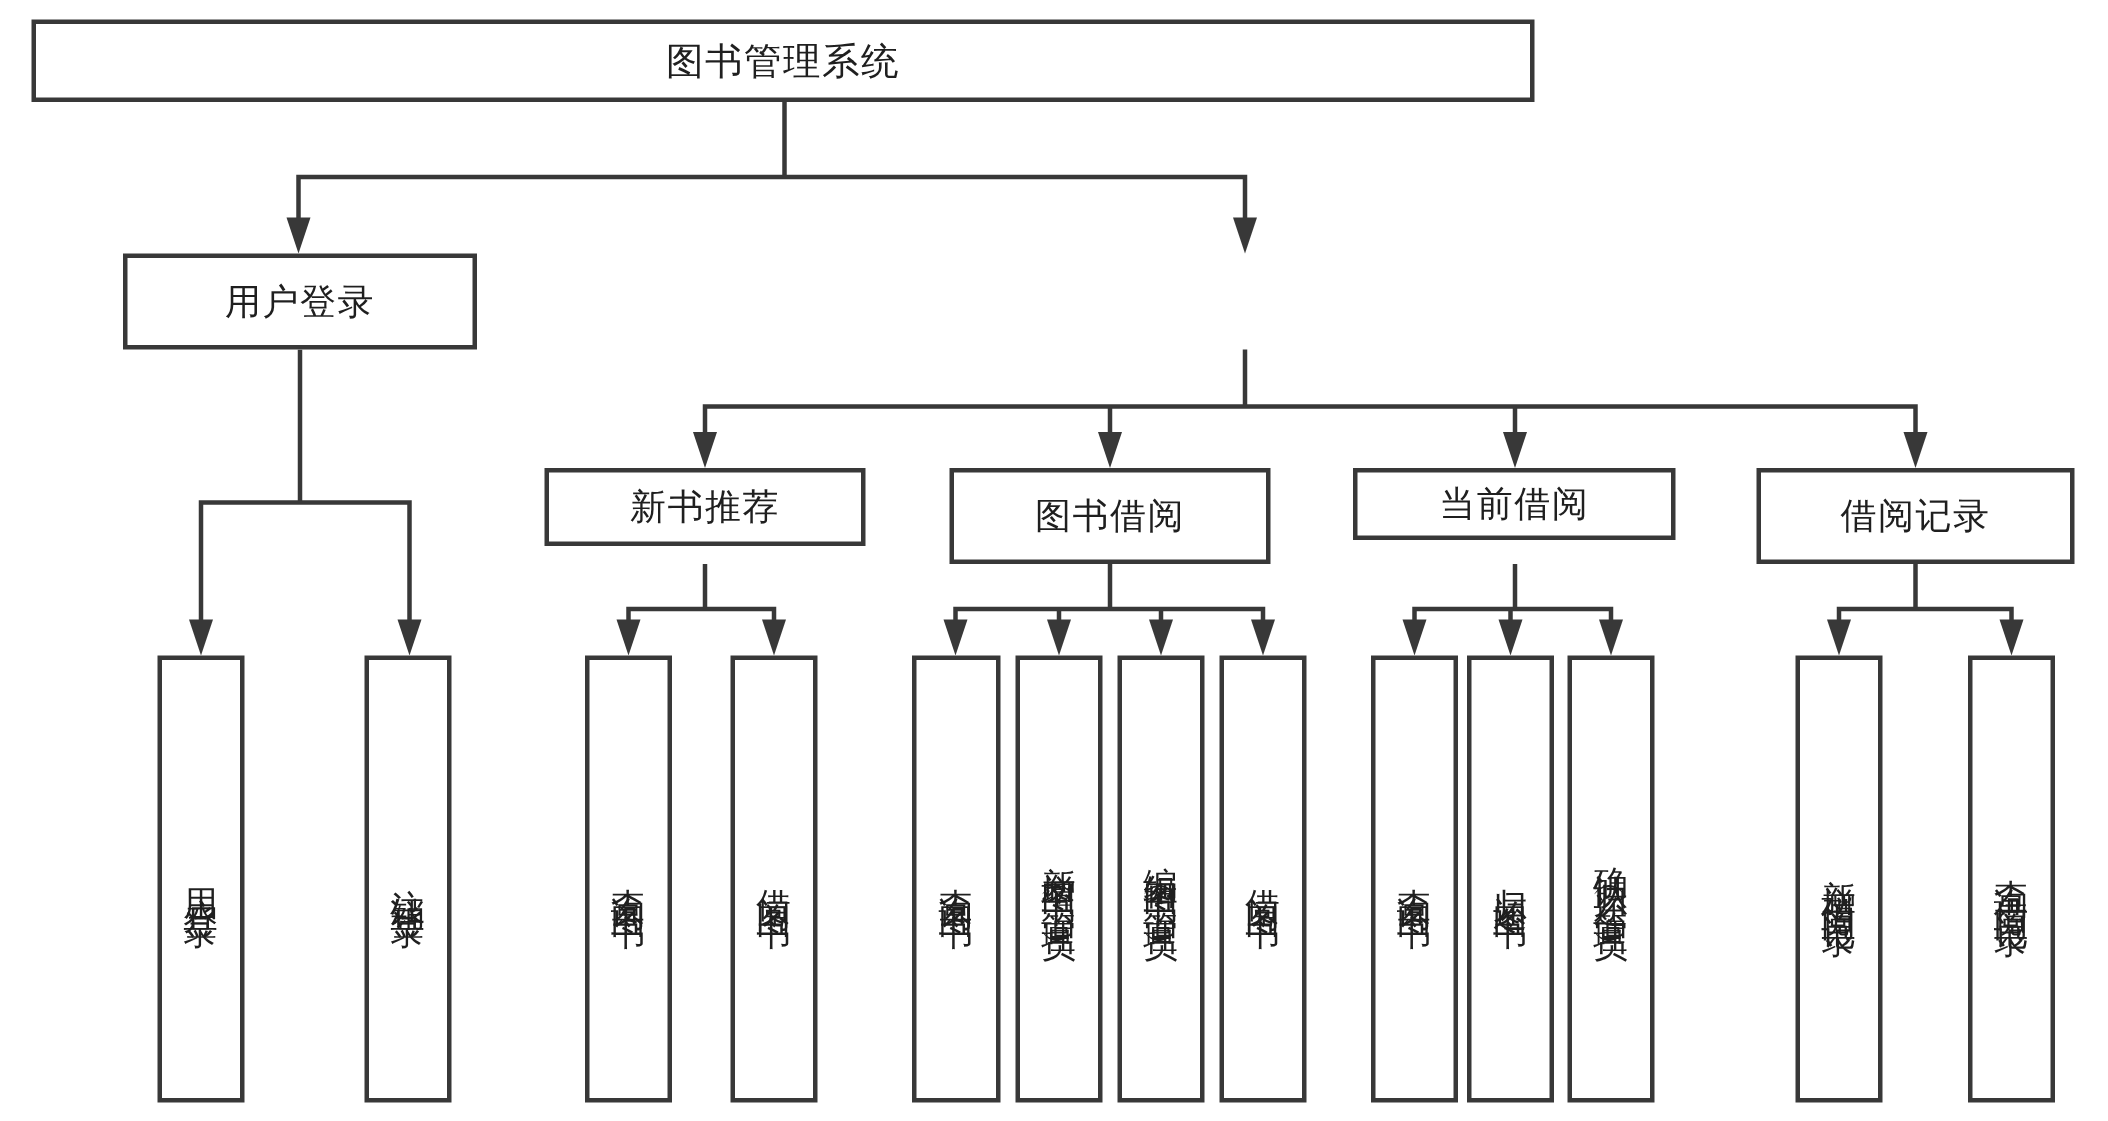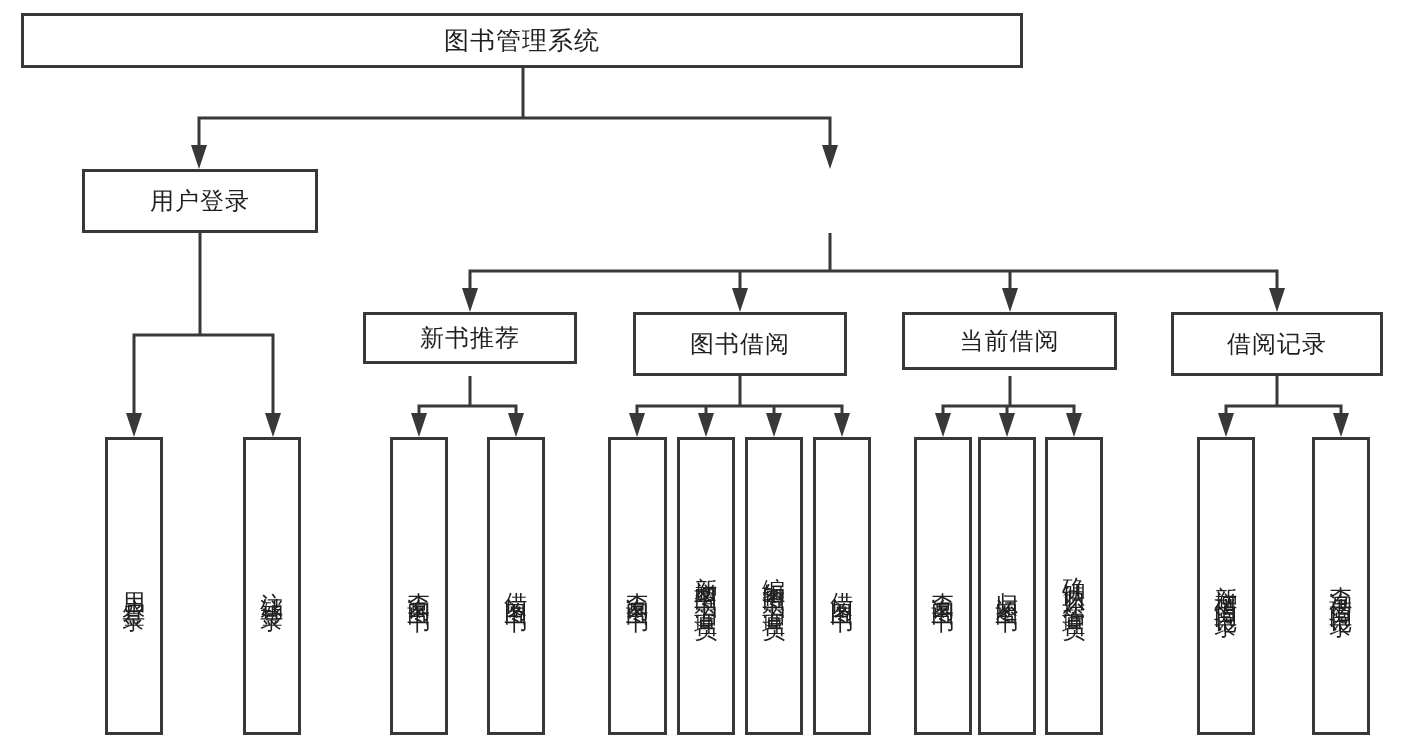--- a/index.html
+++ b/index.html
@@ -94,21 +94,21 @@
   <div class="node h-node" style="left:82px;top:169px;width:236px;height:64px">
     <span>用户登录</span>
   </div>
 
   <div class="node h-node" style="left:363px;top:312px;width:214px;height:52px">
     <span>新书推荐</span>
   </div>
   <div class="node h-node" style="left:633px;top:312px;width:214px;height:64px">
     <span>图书借阅</span>
   </div>
-  <div class="node h-node" style="left:902px;top:312px;width:215px;height:58px">
+  <div class="node h-node" style="left:902px;top:312px;width:215px;height:48px">
     <span>当前借阅</span>
   </div>
   <div class="node h-node" style="left:1171px;top:312px;width:212px;height:64px">
     <span>借阅记录</span>
   </div>
 
   <div class="node v-node" style="left:105px;top:437px;width:58px;height:298px">
     <span>用户登录</span>
   </div>
   <div class="node v-node" style="left:243px;top:437px;width:58px;height:298px">

